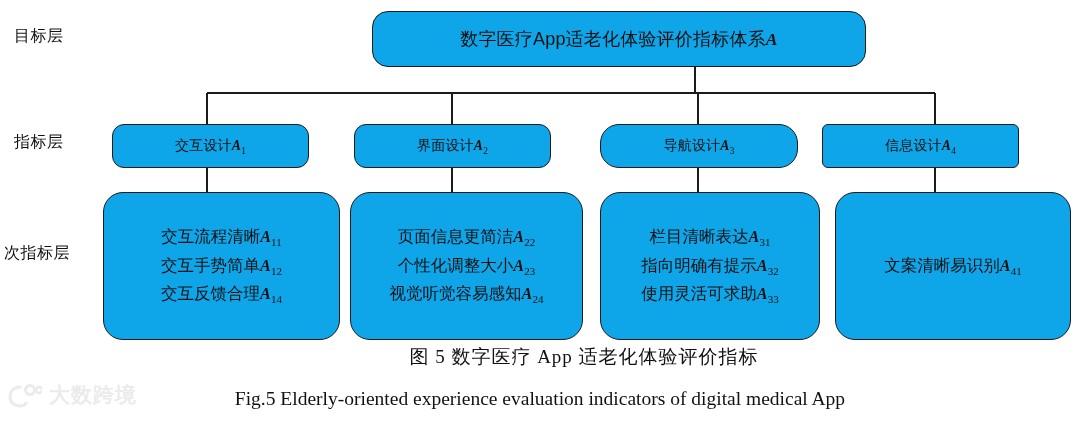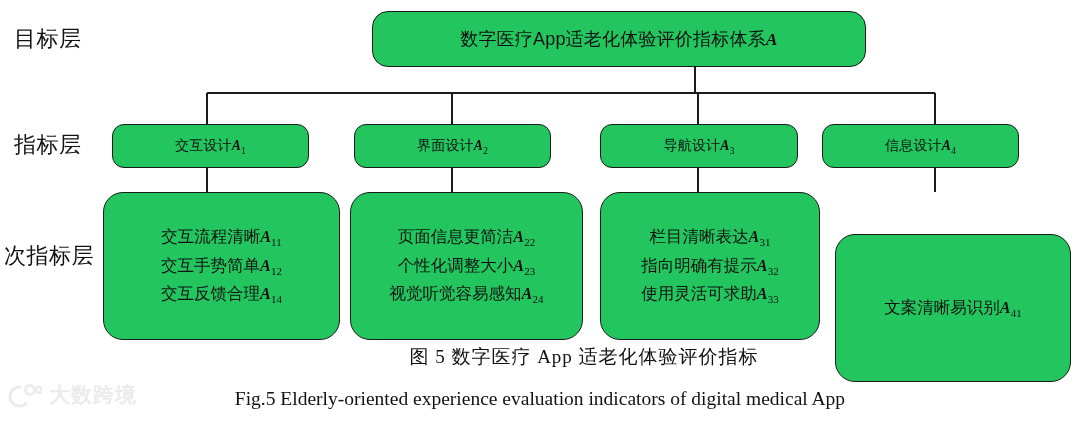--- a/index.html
+++ b/index.html
@@ -32,36 +32,36 @@
   }
   #connectors line {
     stroke: #1b1b1b;
     stroke-width: 2;
     shape-rendering: crispEdges;
   }
 
   
   .row-label {
     position: absolute;
-    font-size: 22px;
+    font-size: 16px;
     line-height: 1;
     letter-spacing: 0.5px;
     color: #111111;
     white-space: nowrap;
   }
   #row-label-0 { left: 14px;  top: 28px; }
   #row-label-1 { left: 14px;  top: 134px; }
   #row-label-2 { left: 4px;   top: 245px; }
 
   
   .node {
     position: absolute;
     box-sizing: border-box;
     border: 1.6px solid #1b1b1b;
-    background: #22c55e;
+    background: #0ea5e9;
     border-radius: 14px;
     display: flex;
     align-items: center;
     justify-content: center;
   }
 
   #node-root {
     left: 372px;
     top: 11px;
     width: 494px;
@@ -74,36 +74,36 @@
     letter-spacing: 0.2px;
   }
 
   .node-level2 {
     top: 124px;
     height: 44px;
     border-radius: 12px;
   }
   #node-a1 { left: 112px; width: 197px; }
   #node-a2 { left: 354px; width: 197px; }
-  #node-a3 { left: 600px; width: 198px; }
-  #node-a4 { left: 822px; width: 197px; }
+  #node-a3 { left: 600px; width: 198px; border-radius: 19px; }
+  #node-a4 { left: 822px; width: 197px; border-radius: 6px; }
   .node-level2 .node-title { font-size: 14px; }
 
   .node-leaf {
     top: 192px;
     height: 148px;
     border-radius: 20px;
     align-items: center;
     justify-content: flex-start;
     padding: 0 10px;
   }
   #node-leaf-1 { left: 103px; width: 237px; }
   #node-leaf-2 { left: 350px; width: 233px; }
   #node-leaf-3 { left: 600px; width: 220px; }
-  #node-leaf-4 { left: 835px; width: 236px; margin-top: 42px; }
+  #node-leaf-4 { left: 835px; width: 236px; }
 
   .leaf-list {
     width: 100%;
     display: flex;
     flex-direction: column;
     align-items: center;
     justify-content: center;
     gap: 2px;
   }
   .leaf-item {

